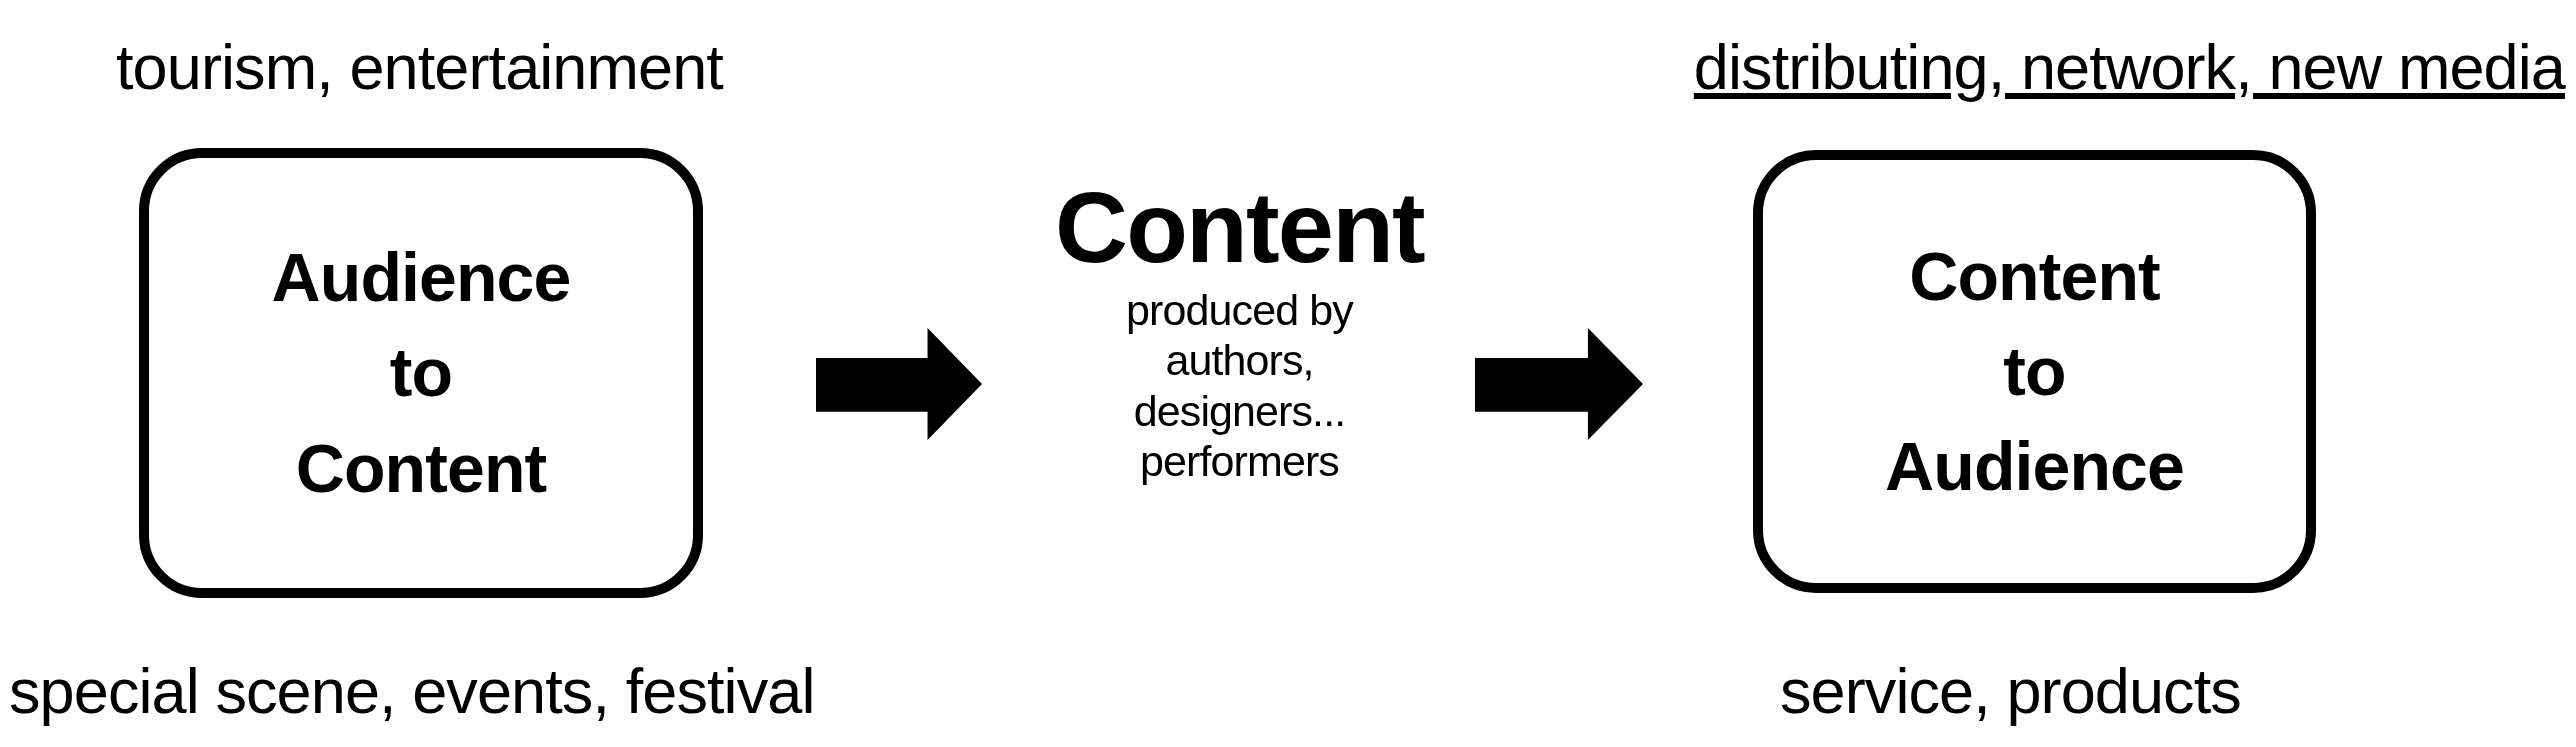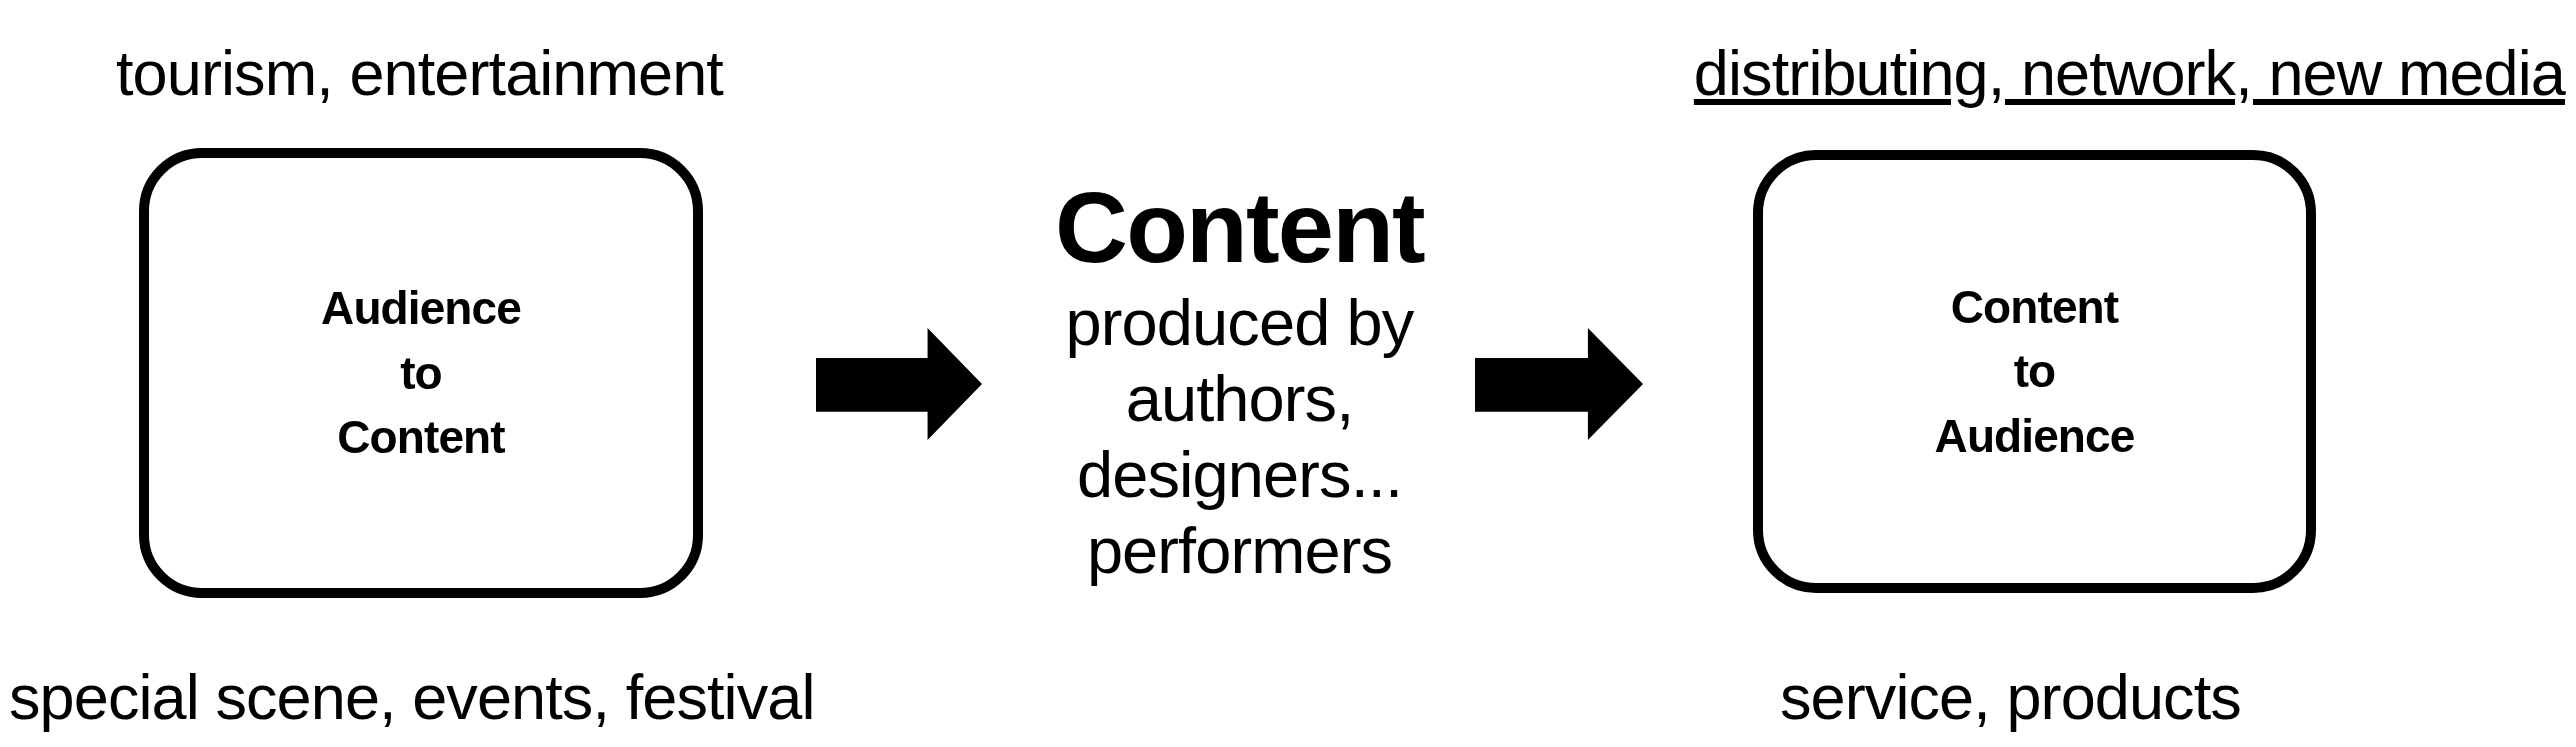--- a/index.html
+++ b/index.html
@@ -11,54 +11,53 @@
     color: #000000;
     font-family: "Liberation Sans", sans-serif;
     overflow: hidden;
   }
   .corner-label {
     position: absolute;
     font-size: 63px;
     letter-spacing: -0.9px;
     white-space: nowrap;
     color: #000000;
-    margin-top: 6px;
   }
   .flow-box {
     position: absolute;
     box-sizing: border-box;
     border: 10px solid #000000;
     border-radius: 63px;
     background: #ffffff;
     display: flex;
     align-items: center;
     justify-content: center;
   }
   .flow-box .box-text {
     text-align: center;
-    font-size: 46px;
+    font-size: 68px;
     font-weight: 700;
     line-height: 1.4;
     letter-spacing: -0.9px;
   }
   .center-block {
     position: absolute;
     left: 977px;
     top: 169px;
     width: 525px;
     text-align: center;
   }
   .center-title {
     font-size: 101px;
     font-weight: 700;
     line-height: 1.15;
     letter-spacing: -1.8px;
   }
   .center-line {
-    font-size: 65px;
+    font-size: 43px;
     line-height: 1.17;
     letter-spacing: -0.9px;
   }
   .flow-arrow {
     position: absolute;
     background: #000000;
     clip-path: polygon(0% 26.8%, 67.2% 26.8%, 67.2% 0%, 100% 50%, 67.2% 100%, 67.2% 74.8%, 0% 74.8%);
   }
   #arrow-left  { left: 816px;  top: 328px; width: 166px; height: 112px; }
   #arrow-right { left: 1475px; top: 328px; width: 168px; height: 112px; }

